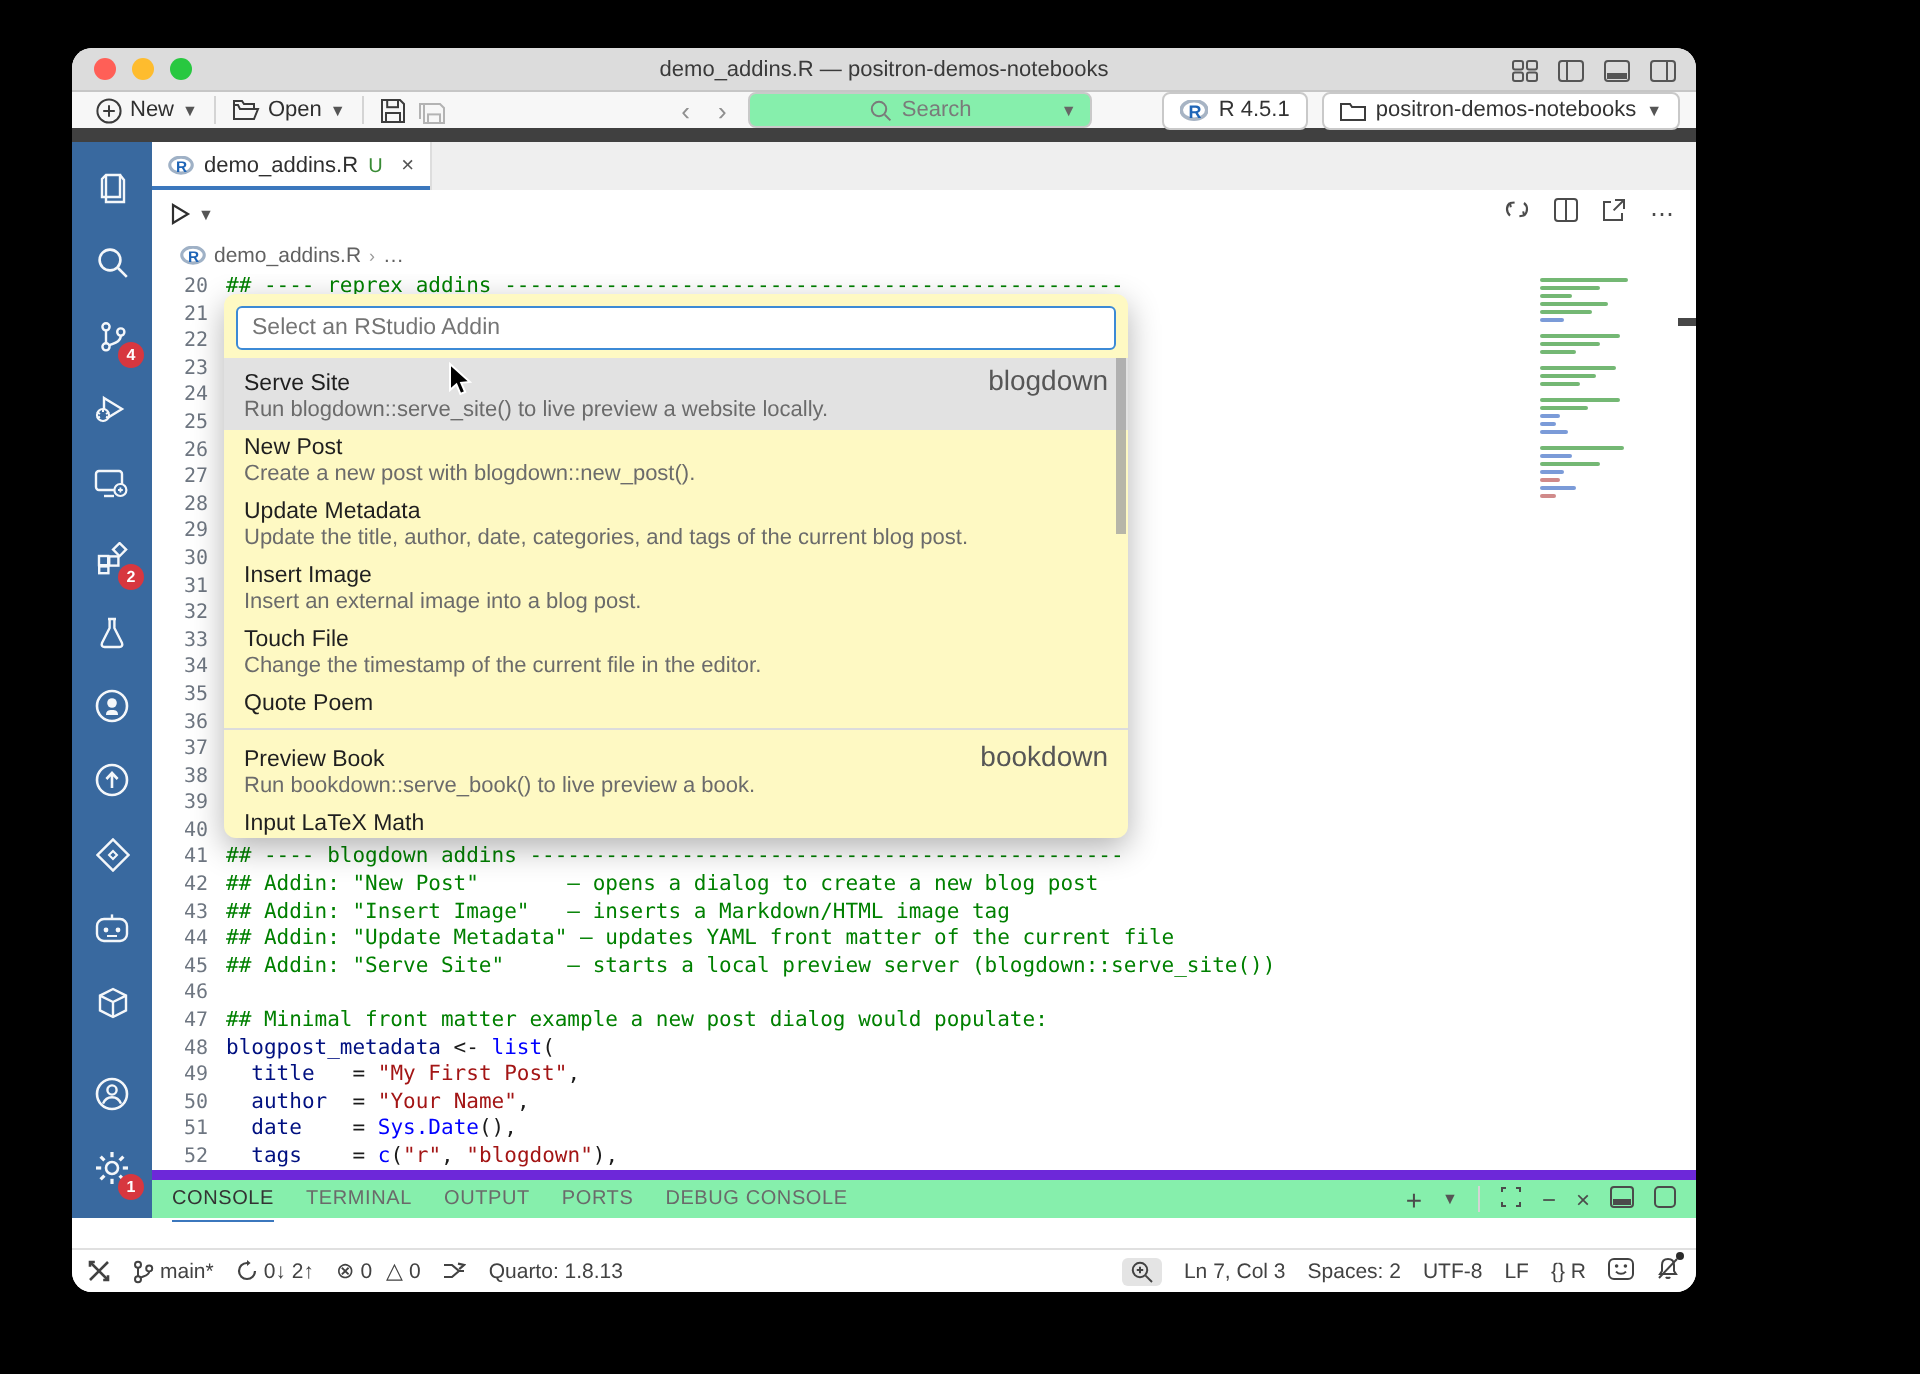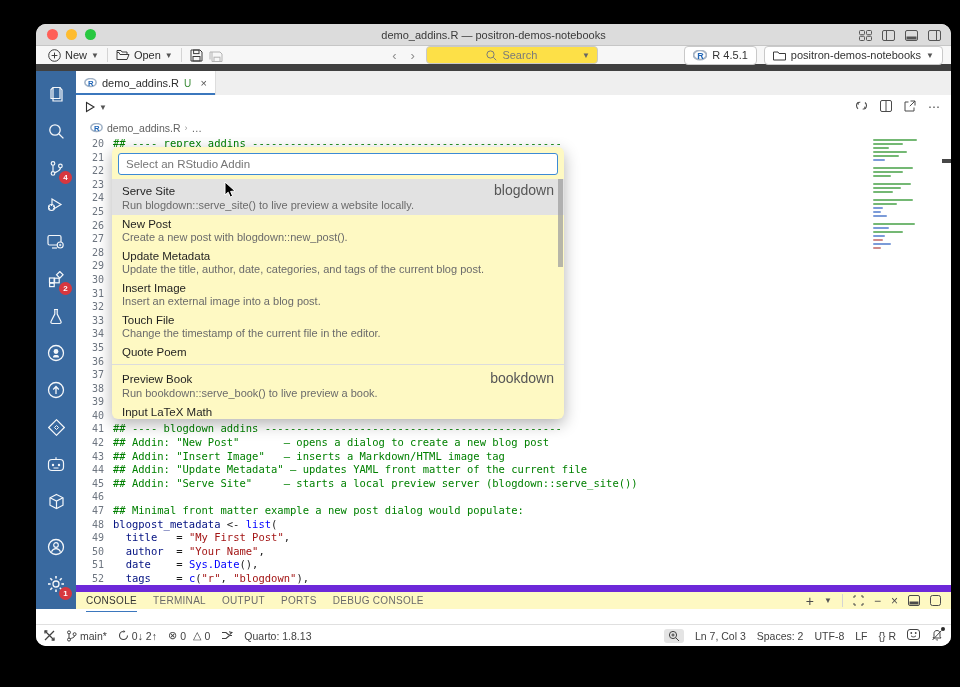--- a/index.html
+++ b/index.html
@@ -1,19 +1,19 @@
 <!DOCTYPE html>
 <html><head>
 <meta charset="utf-8">
 <style>
   * { margin:0; padding:0; box-sizing:border-box; }
   html,body { width:960px; height:687px; background:#000; overflow:hidden;
               font-family:"Liberation Sans", sans-serif; }
   .stage { position:relative; width:960px; height:687px; background:#000; }
-  .window { position:absolute; left:36px; top:24px; width:915px; height:622px;
+  .window { position:absolute; left:36px; top:24px; width:812px; height:622px;
             background:#fff; border-radius:10px; overflow:hidden;
             box-shadow:0 18px 50px rgba(0,0,0,.65); display:flex; flex-direction:column;justify-content:space-between; }
 
   
   .titlebar { position:relative; height:22px; background:#dcdcdc; border-bottom:1px solid #c6c6c6;
               display:flex; align-items:center; flex:0 0 22px; }
   .lights { display:flex; gap:8px; margin-left:11px; }
   .light { width:11px; height:11px; border-radius:50%; }
   .titlebar-title { position:absolute; left:0; right:0; text-align:center; font-size:11px; color:#3a3a3a; }
   .tb-right { position:absolute; right:10px; top:0; height:22px; display:flex; align-items:center; gap:10px; }
@@ -21,21 +21,21 @@
 
   
   .toolbar { position:relative; height:25px; background:#f7f7f7; border-bottom:7px solid #404040;
              display:flex; align-items:center; flex:0 0 25px; font-size:11px; color:#2f2f2f; }
   .tbtn { display:flex; align-items:center; gap:4px; padding:0 6px; height:21px; cursor:default; }
   .tsep { width:1px; height:14px; background:#d4d4d4; margin:0 2px; }
   .caret { font-size:8px; color:#555; }
   .toolbar-center { position:absolute; left:0; right:0; display:flex; justify-content:center; align-items:center; gap:8px; pointer-events:none; }
   .toolbar-center > * { pointer-events:auto; }
   .navchev { color:#8f8f8f; font-size:13px; padding:0 3px; }
-  .searchbox { width:172px; height:18px; background:#fde047; border:1px solid #c9c9c9; border-radius:4px;
+  .searchbox { width:172px; height:18px; background:#86efac; border:1px solid #c9c9c9; border-radius:4px;
                display:flex; align-items:center; justify-content:center; gap:5px; color:#7a7a7a; font-size:11px; position:relative; }
   .searchbox .sb-caret { position:absolute; right:7px; font-size:8px; color:#666; }
   .toolbar-right { position:absolute; right:8px; display:flex; align-items:center; gap:7px; }
   .pillbtn { height:19px; border:1px solid #c9c9c9; background:#fff; border-radius:4px;
              display:flex; align-items:center; gap:5px; padding:0 8px; font-size:11px; color:#333; }
 
   
   .main { display:flex; flex:1 1 auto; min-height:0; }
   .activitybar { width:40px; background:#39699f; display:flex; flex-direction:column; align-items:center;
                  padding-top:8px; flex:0 0 40px; }
@@ -88,22 +88,22 @@
   .ai-top { display:flex; align-items:baseline; }
   .ai-title { font-size:11.5px; color:#1f1f1f; }
   .ai-tag { margin-left:auto; font-size:14px; color:#565656; }
   .ai-desc { font-size:11px; color:#6b6b6b; margin-top:1px; }
   .addin-sep { height:1px; background:#dcdcdc; margin:2px 0; }
   .addin-scroll { position:absolute; right:1px; top:0; width:5px; height:88px; background:#9f9f9f; opacity:.75; }
 
   .pointer { position:absolute; z-index:9; }
 
   
-  .panelheader { height:24px; border-top:7px solid #6d28d9; display:flex; align-items:center;
-                 padding:0 10px; flex:0 0 24px; position:relative; background:#fef9c3; }
+  .panelheader { height:24px; border-top:5px solid #6d28d9; display:flex; align-items:center;
+                 padding:0 10px; flex:0 0 24px; position:relative; background:#86efac; }
   .ptab { font-size:10px; letter-spacing:.3px; color:#6a6a6a; margin-right:16px; height:23px;
           display:flex; align-items:center; border-bottom:1.5px solid transparent; }
   .ptab.active { color:#333; border-bottom-color:#3b77bd; }
   .panel-right { position:absolute; right:10px; display:flex; align-items:center; gap:10px; color:#4b4b4b; }
 
   
   .statusbar { height:22px; border-top:1px solid #e0e0e0; background:#fff; display:flex; align-items:center;
                font-size:10.5px; color:#424242; padding:0 8px; flex:0 0 22px;margin-top:15px; }
   .sb-item { display:flex; align-items:center; gap:3px; margin-right:11px; }
   .sb-right { margin-left:auto; display:flex; align-items:center; gap:11px; }

